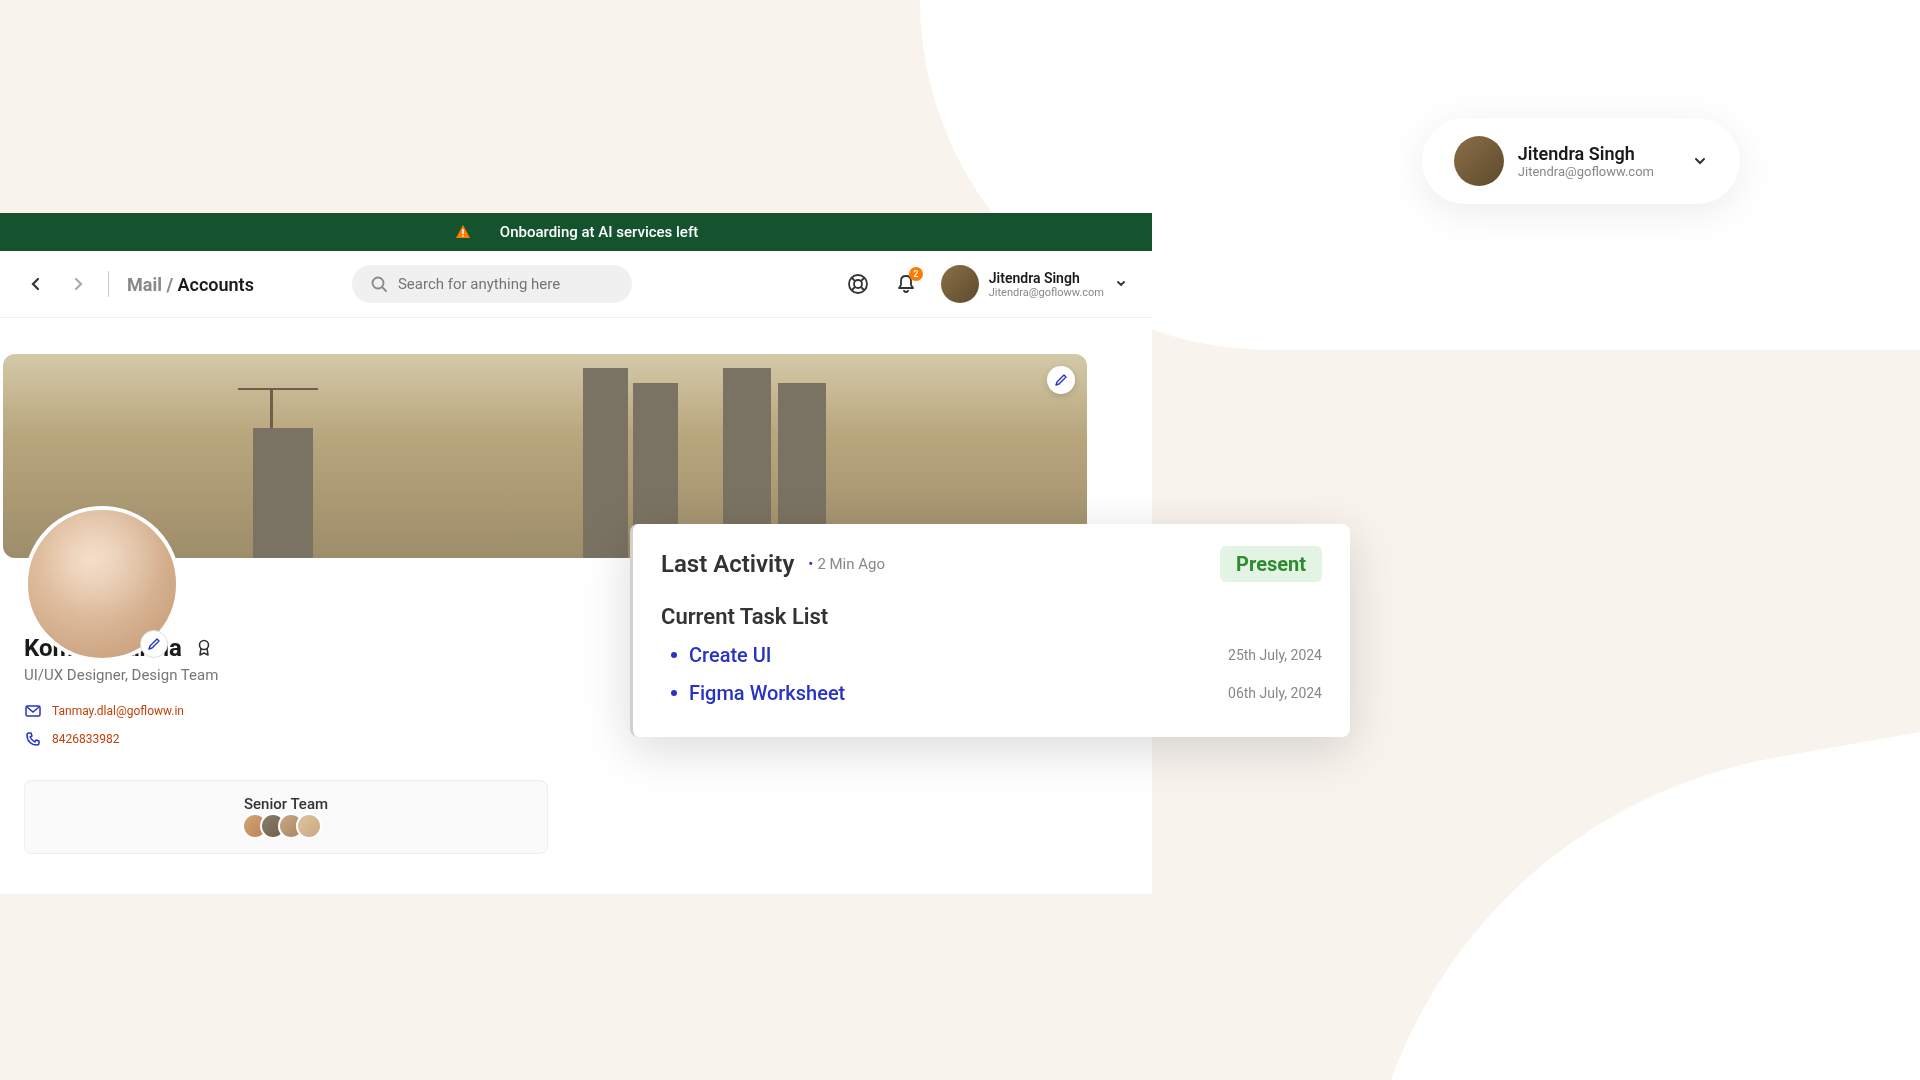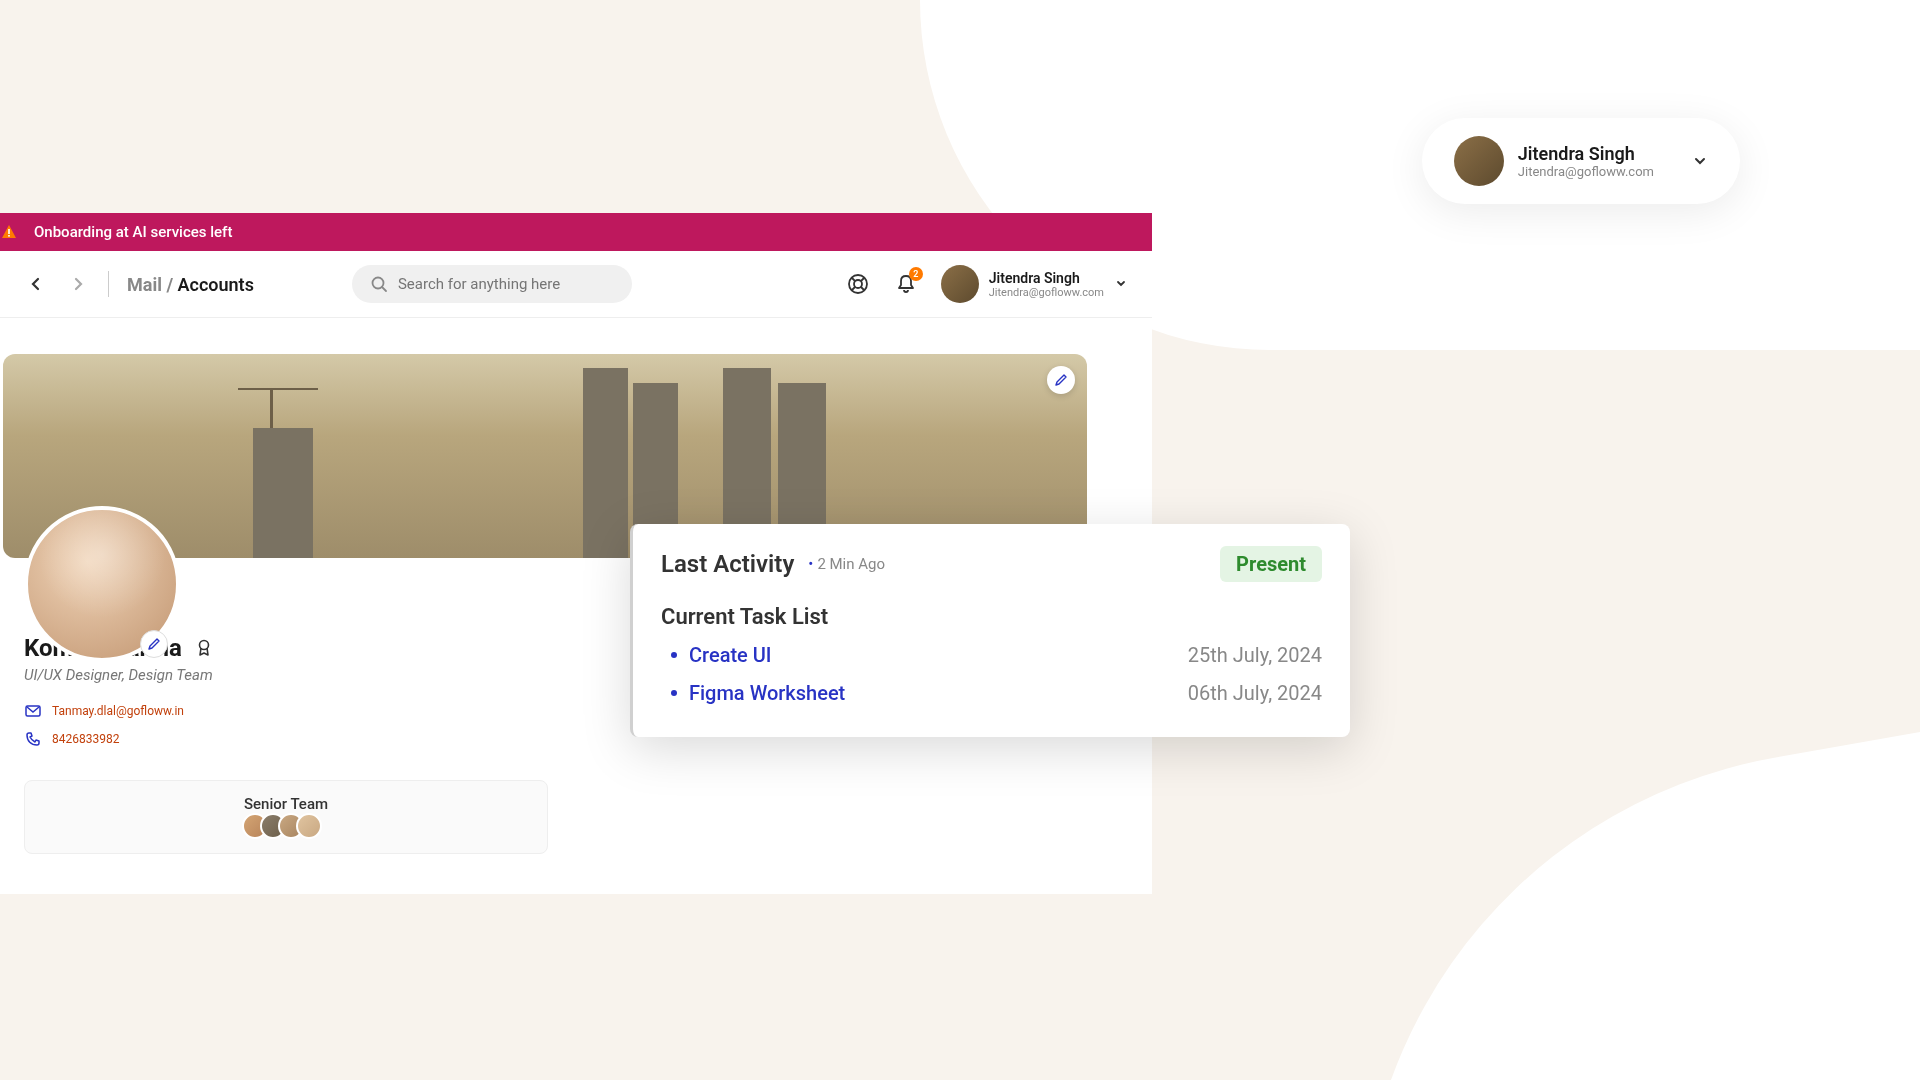--- a/index.html
+++ b/index.html
@@ -10,21 +10,21 @@
     
     .float-user-card { position: absolute; top: 118px; right: 180px; background: #fff; border-radius: 50px; padding: 18px 32px; display: flex; align-items: center; gap: 14px; box-shadow: 0 8px 40px rgba(0,0,0,0.08); z-index: 10; }
     .float-user-card .avatar { width: 50px; height: 50px; border-radius: 50%; background: linear-gradient(135deg, #8b6f47, #5d4a2e); }
     .float-user-card .info { flex: 1; }
     .float-user-card .name { font-weight: 600; font-size: 18px; color: #1a1a1a; }
     .float-user-card .email { font-size: 13px; color: #888; }
     .float-user-card .chevron { margin-left: 24px; cursor: pointer; }
     
     .main-panel { position: absolute; top: 213px; left: 0; width: 1152px; background: #fff; }
     
-    .notice-bar { background: #be185d; color: #fff; padding: 10px 0; display: flex; align-items: center; gap: 16px; font-weight: 500; font-size: 15px; }
+    .notice-bar { background: #14532d; color: #fff; padding: 10px 0; display: flex; align-items: center; justify-content: center; gap: 28px; font-weight: 500; font-size: 15px; }
     .notice-bar .warn-icon { width: 18px; height: 18px; display: flex; align-items: center; justify-content: center; }
     
     .topbar { padding: 14px 24px; display: flex; align-items: center; gap: 18px; border-bottom: 1px solid #eee; }
     .nav-arrow { width: 24px; height: 24px; display: flex; align-items: center; justify-content: center; cursor: pointer; }
     .divider-v { width: 1px; height: 26px; background: #ccc; }
     .breadcrumb { font-size: 18px; }
     .breadcrumb .dim { color: #888; font-weight: bold; }
     .breadcrumb .strong { color: #1a1a1a; font-weight: 600; }
     .search-box { flex: 0 0 280px; margin-left: 80px; background: #f0f0f0; border-radius: 24px; padding: 10px 18px; display: flex; align-items: center; gap: 10px; }
     .search-box input { border: none; background: transparent; outline: none; font-size: 15px; flex: 1; color: #444; }
@@ -49,21 +49,21 @@
     .crane::after { content: ''; position: absolute; left: -20px; top: 3px; width: 80px; height: 2px; background: #6d5f48; }
     .edit-cover { position: absolute; top: 12px; right: 12px; width: 28px; height: 28px; background: #fff; border-radius: 50%; display: flex; align-items: center; justify-content: center; cursor: pointer; box-shadow: 0 2px 6px rgba(0,0,0,0.15); }
     
     .profile-pic { position: absolute; top: 152px; left: 24px; width: 156px; height: 156px; border-radius: 50%; border: 4px solid #fff; background: radial-gradient(circle at 40% 35%, #f0d4b8, #c19570); overflow: hidden; }
     .profile-pic::after { content: ''; position: absolute; inset: 0; background: radial-gradient(circle at 50% 30%, rgba(255,255,255,0.3), transparent 50%); }
     .edit-pic { position: absolute; top: 276px; left: 140px; width: 28px; height: 28px; background: #fff; border-radius: 50%; display: flex; align-items: center; justify-content: center; cursor: pointer; border: 1px solid #ddd; }
     
     .profile-info { padding: 76px 24px 0 24px; }
     .profile-name-row { display: flex; align-items: center; gap: 12px; }
     .profile-name { font-size: 24px; font-weight: 700; color: #1a1a1a; }
-    .profile-title { font-size: 15px; color: #777; margin-top: 4px; font-style: italic; }
+    .profile-title { font-size: 15px; color: #777; margin-top: 4px; }
     .contact-row { display: flex; align-items: center; gap: 10px; margin-top: 18px; color: #c2410c; font-size: 12px; }
     .contact-row + .contact-row { margin-top: 10px; }
     .contact-icon { width: 18px; height: 18px; flex-shrink: 0; }
     
     .team-block { margin: 32px 24px 0 24px; width: 524px; background: #fafafa; border: 1px solid #eee; border-radius: 8px; padding: 14px 18px; display: flex; align-items: center; justify-content: space-between; flex-direction: column; }
     .team-title { font-size: 15px; font-weight: 500; color: #333; }
     .avatar-stack { display: flex; }
     .avatar-stack .av { width: 26px; height: 26px; border-radius: 50%; border: 2px solid #fff; margin-left: -8px; }
     .av1 { background: linear-gradient(135deg, #d4a574, #b8845a); }
     .av2 { background: linear-gradient(135deg, #8a7d6b, #6d5f4a); }
@@ -76,21 +76,21 @@
     .activity-title { font-size: 24px; font-weight: 600; color: #333; }
     .activity-time { font-size: 15px; color: #888; }
     .activity-time .dot { color: #2833c4; margin-right: 4px; }
     .status-badge { background: #e4f4e4; color: #2e8b2e; font-weight: 700; font-size: 20px; padding: 6px 16px; border-radius: 6px; }
     .tasklist-title { font-size: 22px; font-weight: 600; color: #333; margin-top: 22px; }
     .task-row { display: flex; align-items: center; justify-content: space-between; margin-top: 14px; }
     .task-row:first-of-type { margin-top: 18px; }
     .task-left { display: flex; align-items: center; gap: 12px; }
     .task-bullet { width: 6px; height: 6px; border-radius: 50%; background: #2833c4; margin-left: 10px; }
     .task-name { font-size: 20px; color: #2833c4; font-weight: 500; }
-    .task-date { font-size: 20px; color: #888; }
+    .task-date { font-size: 14px; color: #888; }
     
     svg { display: block; }
   </style>
 </head>
 <body>
 
 <div class="bg-curve-top"></div>
 <div class="bg-curve-bottom"></div>
 
 <div class="float-user-card">

